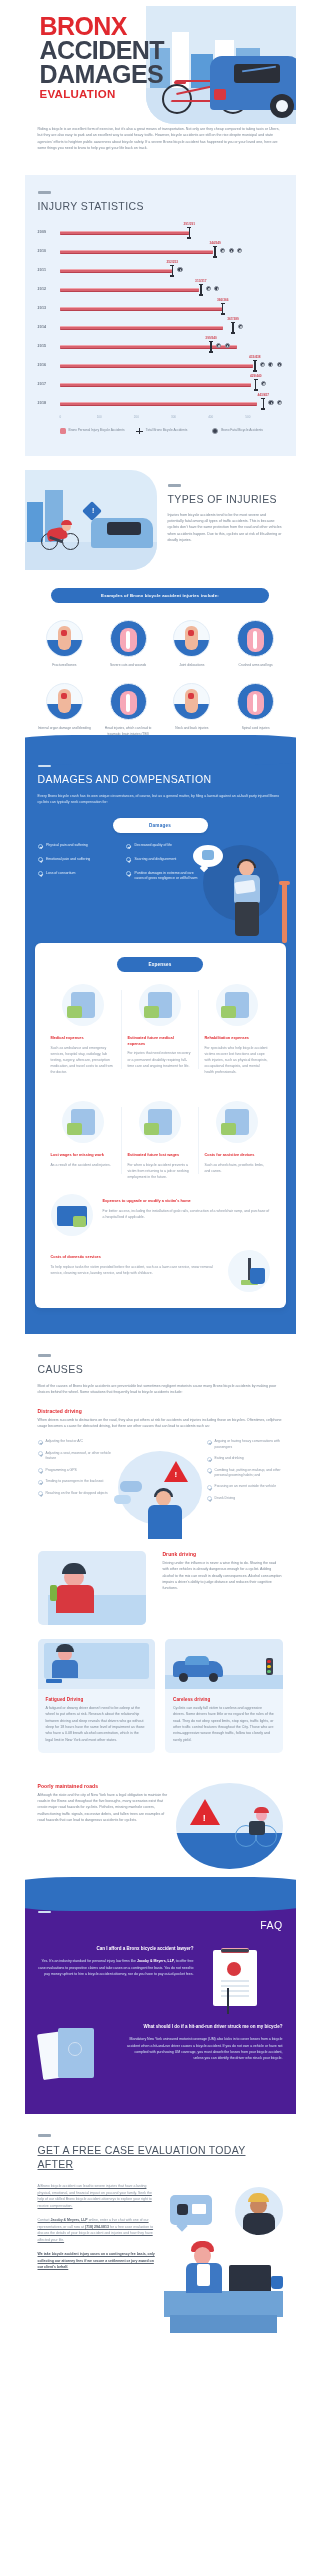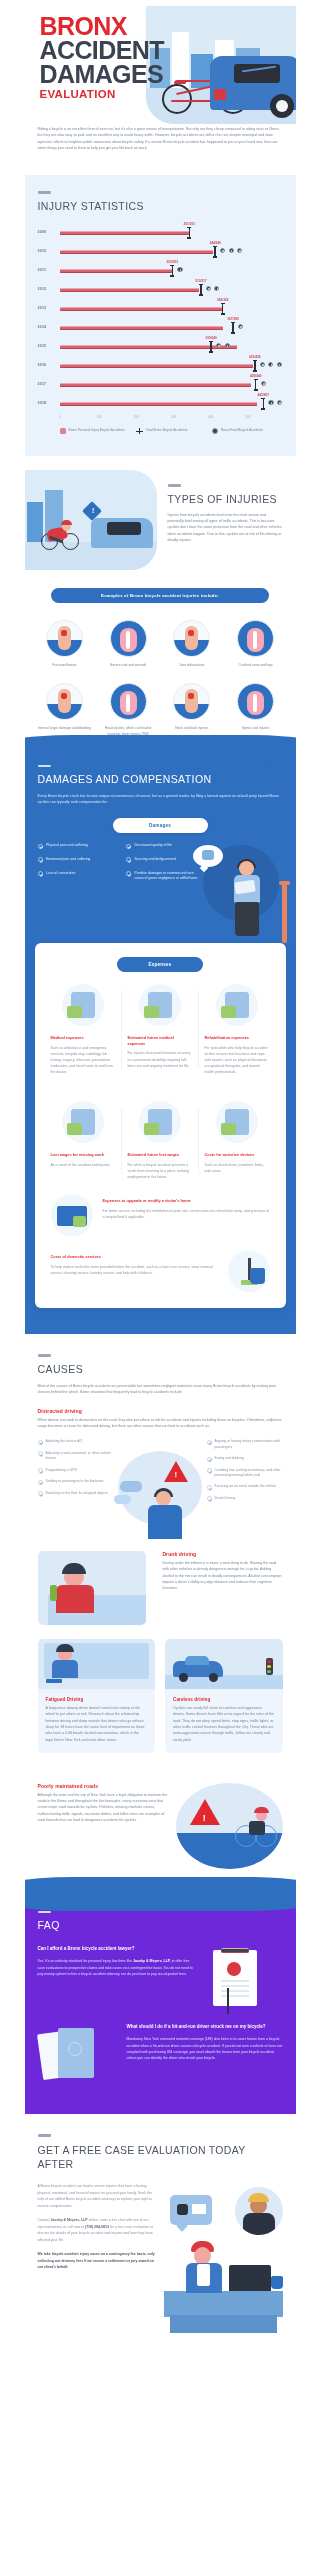--- a/index.html
+++ b/index.html
@@ -179,41 +179,41 @@
   .two{ display:flex; gap:10px; padding:14px 13px 0;}
   .two .cardhalf{ width:50%; background:#eef5fc; border-radius:5px; padding:0 0 10px; overflow:hidden;}
   .half-art{ height:50px; background:#dceaf8; position:relative; overflow:hidden;}
   .half-tx{ padding:8px 8px 0;}
 
   .ill-band{ padding:16px 13px 0; display:flex; gap:8px; align-items:flex-start;}
   .ill-band .tx{ width:55%;}
   .ill-band .art{ width:45%; height:82px; background:#dceaf8; border-radius:50%; position:relative; overflow:hidden;}
 
   
-  .faqband{ background:#6d28d9; margin-top:24px; padding:4px 0 28px; position:relative;}
+  .faqband{ background:#4c1d95; margin-top:24px; padding:4px 0 28px; position:relative;text-align:right;}
   .faqband:before{ content:""; position:absolute; left:-40px; right:-40px; top:-16px; height:34px;
                    background:#2f6fc0; border-radius:50%/100%;}
   .faq-in{ position:relative; padding:14px 13px 0;}
   .faq-q{ font-size:4.5px; font-weight:bold; color:#fff; line-height:1.5; margin-bottom:5px;}
   .faq-a{ font-size:3.5px; line-height:1.8; color:#d5e5f6;}
   .faq-a b{ color:#fff;}
   .faq-row{ display:flex; gap:9px; margin-top:14px; align-items:flex-start;}
   .faq-art{ width:80px; height:62px; flex:none; position:relative;}
   .doc{ position:absolute; background:#fff; border-radius:2px;}
   .doc.d1{ left:2px; top:8px; width:34px; height:46px; transform:rotate(-8deg); background:#f5f9fd;}
   .doc.d2{ left:20px; top:4px; width:36px; height:50px; background:#9fc3e8;}
   .seal{ position:absolute; left:30px; top:18px; width:14px; height:14px; border:1.2px solid #cfe0f2; border-radius:50%;}
   .clip{ position:absolute; left:10px; top:4px; width:44px; height:56px; background:#fff; border-radius:2px;}
   .clip .bar{ position:absolute; left:8px; top:-2px; width:28px; height:5px; background:#3b4250; border-radius:2px;}
   .clip .rosette{ position:absolute; left:14px; top:12px; width:14px; height:14px; background:#d8383f; border-radius:50%;}
   .clip .ln{ position:absolute; left:8px; width:28px; height:1.4px; background:#dfe7ef;}
   .scale{ position:absolute; left:24px; bottom:-6px; width:2px; height:26px; background:#2b3240;}
 
   
-  .cta{ padding:20px 13px 20px;}
+  .cta{ padding:20px 13px 20px;text-decoration:underline;}
   .cta-h{ font-size:10.5px; font-weight:400; color:#4a5563; letter-spacing:.3px; line-height:1.35; text-transform:uppercase;}
   .cta-body{ display:flex; gap:8px; margin-top:12px;}
   .cta-tx{ width:50%;}
   .cta-tx p{ font-size:3.5px; line-height:1.85; color:#8a95a3; margin-bottom:8px;}
   .cta-tx p b{ color:#5a6472;}
   .cta-tx p.bold{ color:#4a5563; font-weight:bold;}
   .cta-art{ width:50%; position:relative; height:150px;}
   .desk{ position:absolute; left:0; right:0; bottom:16px; height:26px; background:#6fa3d6;}
   .desk2{ position:absolute; left:6px; right:6px; bottom:0; height:18px; background:#5d93cb;}
   .laptop{ position:absolute; right:12px; bottom:42px; width:42px; height:26px; background:#2b3240; border-radius:2px 2px 0 0;}

